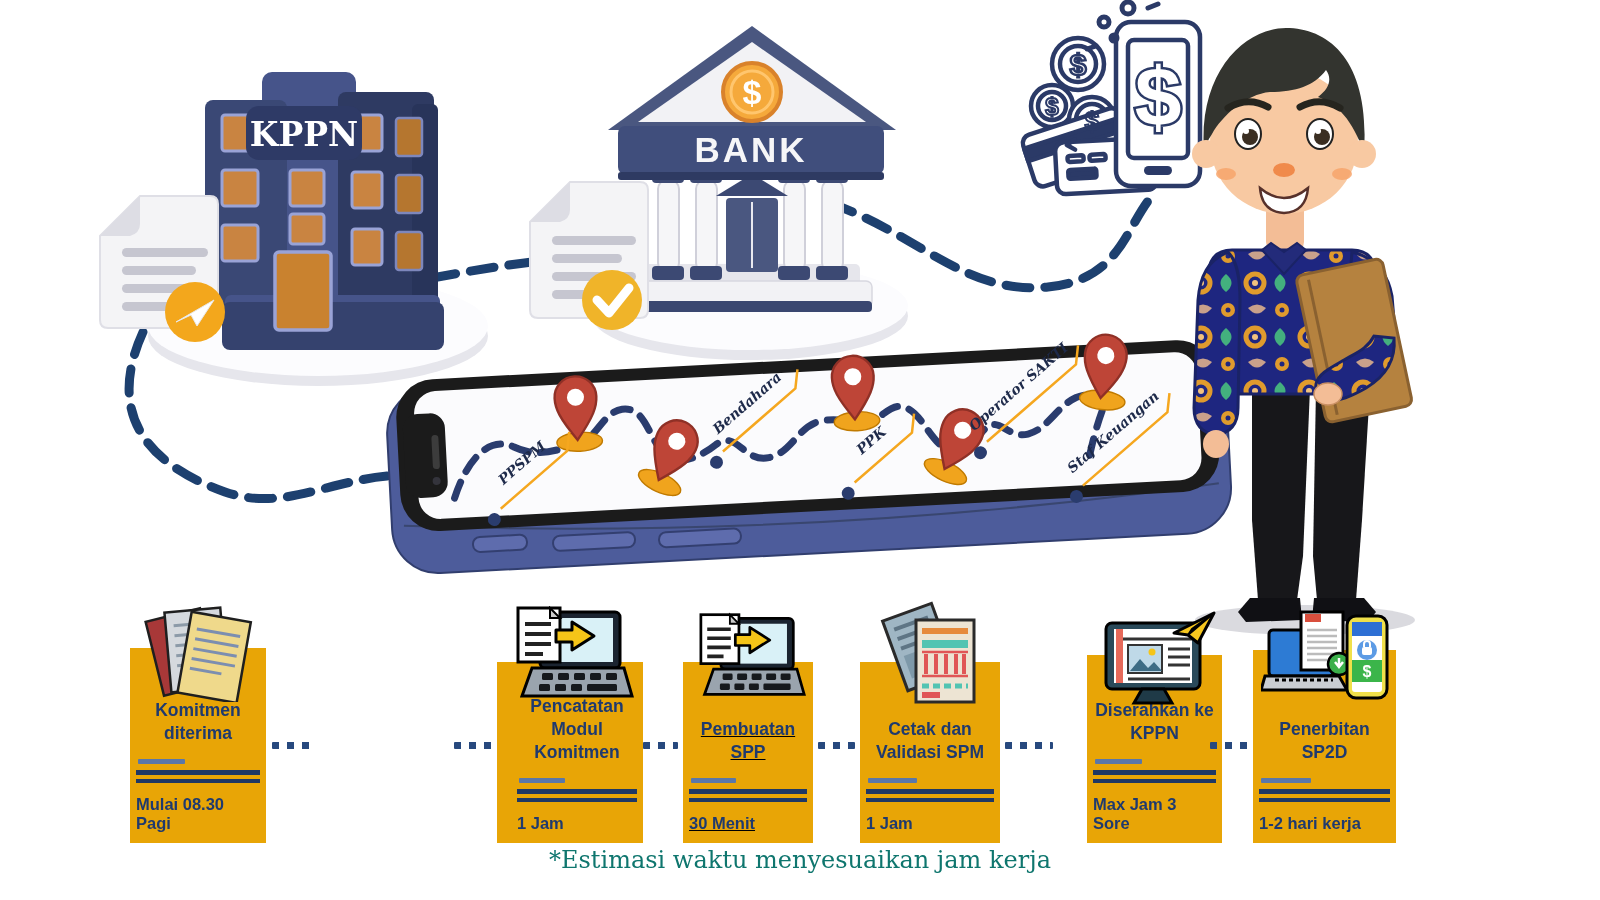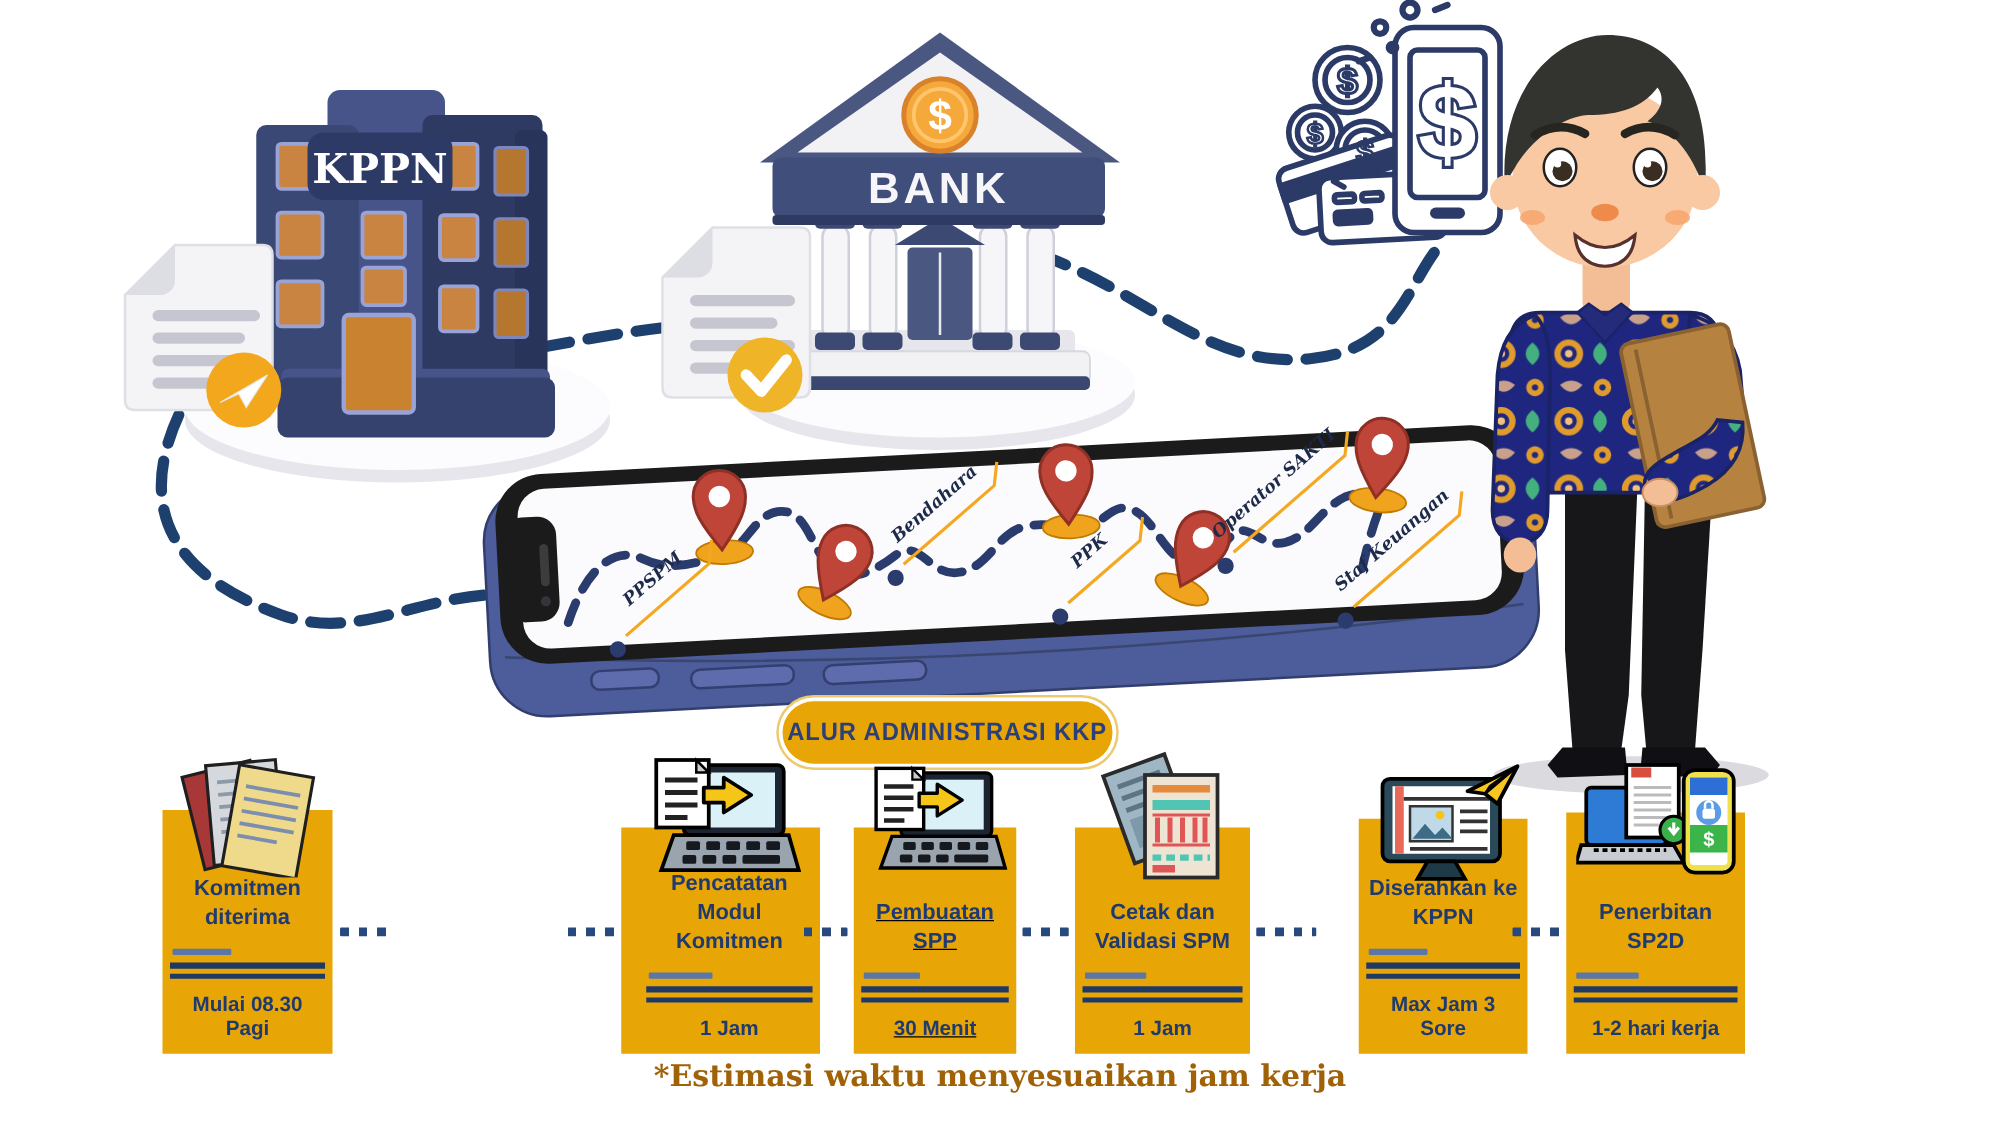--- a/index.html
+++ b/index.html
@@ -8,32 +8,32 @@
   #artwork{position:absolute;left:0;top:0;}
   
   .card{position:absolute;background:#E8A506;display:flex;flex-direction:column;
         justify-content:flex-end;padding:0 6px 10px 6px;box-sizing:border-box;}
   .card .icon-wrap{position:absolute;left:50%;transform:translateX(-50%);}
   .card .title{color:#1F3A6E;font-weight:bold;font-size:17.5px;line-height:1.32;
                text-align:center;margin-bottom:14px;}
   .card .div-short{height:5px;width:38%;background:#5A77A8;border-radius:1px;margin:0 0 6px 2px;}
   .card .div-full1{height:5px;width:100%;background:#1F3864;margin-bottom:4px;}
   .card .div-full2{height:4px;width:100%;background:#1F3864;}
-  .card .time{color:#1F3A6E;font-weight:bold;font-size:16.5px;text-align:center;margin-top:12px;}
+  .card .time{color:#1F3A6E;font-weight:bold;font-size:16.5px;text-align:left;margin-top:12px;}
   .connector{position:absolute;height:7px;border-radius:1px;
              background:repeating-linear-gradient(90deg,#27497E 0 7px,transparent 7px 15px);}
   
   #badge{position:absolute;left:626px;top:561px;width:264px;height:50px;background:#E8A506;
          border-radius:26px;display:flex;align-items:center;justify-content:center;
          box-shadow:0 0 0 3px #ffffff,0 0 0 5px #EDC96F;}
   #badge span{color:#2B3F7A;font-weight:bold;font-size:20px;letter-spacing:.8px;
               transform:scaleX(.95);white-space:nowrap;}
   
   #footer-note{position:absolute;left:0;top:846px;width:1600px;text-align:center;
-               font-family:"DejaVu Serif",serif;font-weight:bold;font-size:24px;color:#a16207;}
+               font-family:"DejaVu Serif",serif;font-weight:normal;font-size:24px;color:#0f766e;}
 </style>
 </head>
 <body>
 
 <div id="stage">
 
 <svg id="artwork" width="1600" height="900" viewBox="0 0 1600 900">
 <defs>
   <pattern id="batik" width="54" height="54" patternUnits="userSpaceOnUse">
     <rect width="54" height="54" fill="#1E2680"></rect>
@@ -280,23 +280,20 @@
   <ellipse cx="1320" cy="134" rx="13" ry="15" fill="#ffffff" stroke="#222" stroke-width="2"></ellipse>
   <circle cx="1322" cy="137" r="8" fill="#3A2E22"></circle>
         <circle cx="1318" cy="131" r="3" fill="#fff"></circle>
   <ellipse cx="1284" cy="170" rx="11" ry="7" fill="#F08A4B"></ellipse>
   <ellipse cx="1226" cy="174" rx="10" ry="6" fill="#F7A46B" opacity="0.85"></ellipse>
   <ellipse cx="1342" cy="174" rx="10" ry="6" fill="#F7A46B" opacity="0.85"></ellipse>
   <path d="M1260 188 Q1284 208 1308 188 Q1306 212 1284 213 Q1262 212 1260 188 Z" fill="#ffffff" stroke="#57312B" stroke-width="2.5"></path>
 </g>
 </svg>
 
-<div id="badge">
-  <span>ALUR ADMINISTRASI KKP</span>
-</div>
 
 <div class="card" style="left:130px;top:648px;width:136px;height:195px;">
   <div class="icon-wrap" style="top:-46px;">
     <svg width="120" height="100" viewBox="0 0 120 100">
       <g stroke="#1F1F1F" stroke-width="2.5">
         <rect x="16" y="12" width="56" height="76" fill="#A83838" transform="rotate(-14 44 50)"></rect>
         <g transform="rotate(-5 58 50)">
           <rect x="30" y="8" width="56" height="80" fill="#D5D9DE"></rect>
           <g stroke="#8C9AA8" stroke-width="3">
                 <path d="M38 22h40M38 32h40M38 42h40M38 52h40M38 62h40"></path>
@@ -312,21 +309,21 @@
     </svg>
   </div>
   <div class="title">Komitmen diterima</div>
   <div class="div-short"></div>
   <div class="div-full1"></div>
   <div class="div-full2"></div>
   <div class="time">Mulai 08.30 Pagi</div>
 </div>
 
 
-<div class="card" style="left:497px;top:662px;width:159px;height:181px;padding-left:20px;">
+<div class="card" style="left:497px;top:662px;width:146px;height:181px;padding-left:20px;">
   <div class="icon-wrap" style="top:-56px;">
     <svg width="128" height="104" viewBox="0 0 128 104">
       <rect x="34" y="6" width="80" height="56" rx="5" fill="#1B2430" stroke="#000" stroke-width="3"></rect>
       <rect x="41" y="12" width="66" height="44" fill="#D9F1F7"></rect>
       <g>
         <rect x="12" y="2" width="42" height="54" fill="#ffffff" stroke="#000" stroke-width="3"></rect>
         <path d="M44 2 l10 10 h-10 z" fill="#ccc" stroke="#000" stroke-width="2"></path>
         <g stroke="#222" stroke-width="4">
               <path d="M19 18h26M19 28h26M19 38h26M19 48h18"></path>
             </g>

